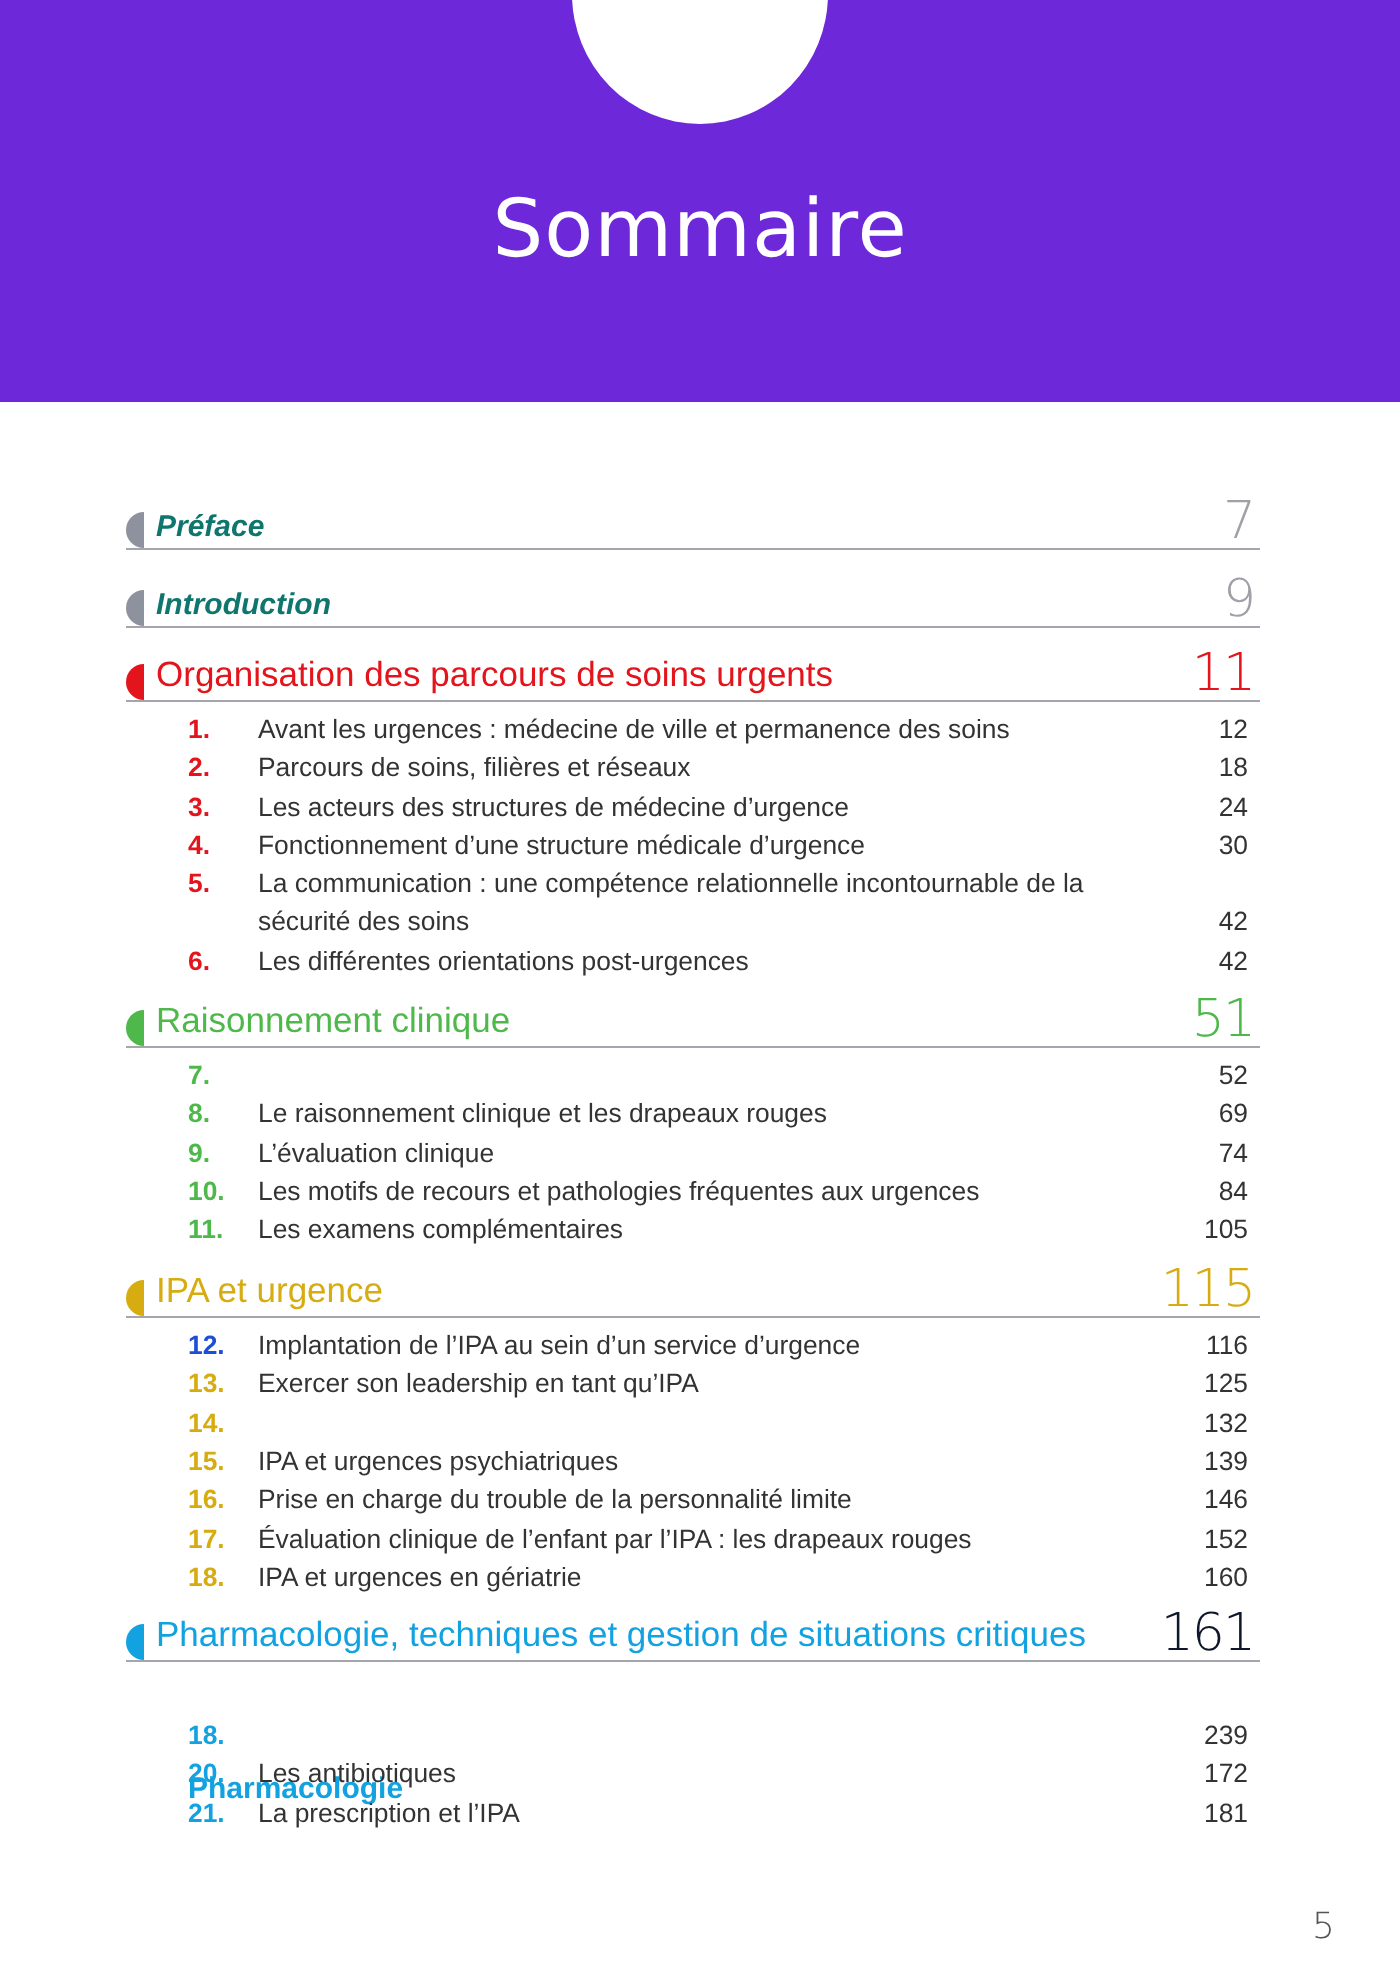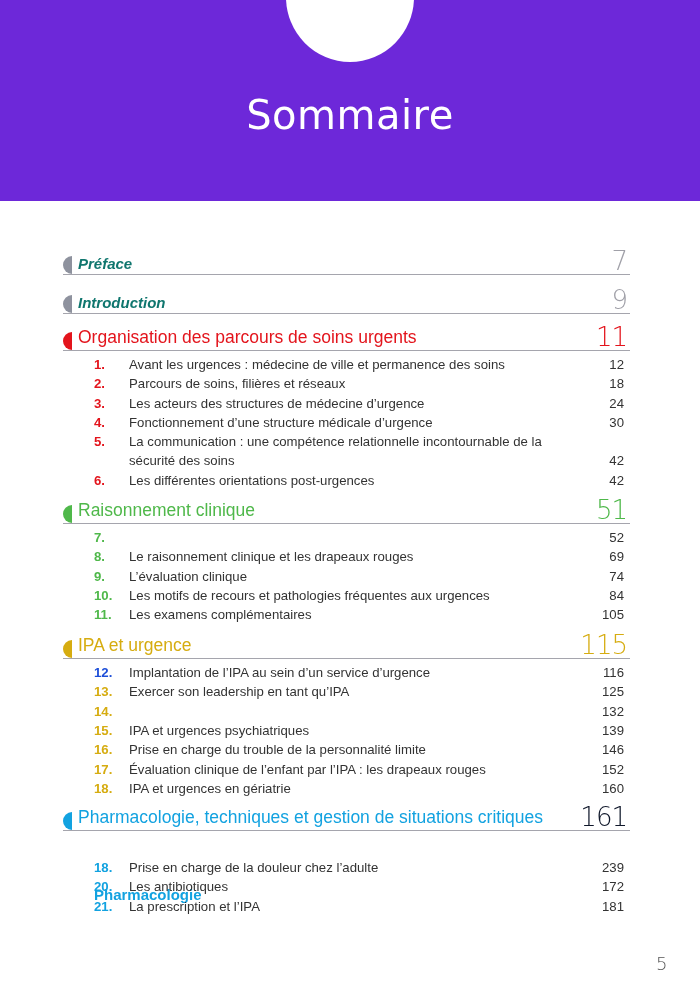--- a/index.html
+++ b/index.html
@@ -195,21 +195,20 @@
 
   <div class="section major" style="top:807px">
     <span class="marker" style="background: rgb(18, 162, 224);"></span>
     <span class="label" style="color: rgb(18, 162, 224);">Pharmacologie, techniques et gestion de situations critiques</span>
     <span class="page" style="color: #0f172a;">161</span>
   </div>
   <div class="subhead" style="color: rgb(18, 162, 224); margin-top: 47px;">Pharmacologie</div>
   <div class="chapters">
       <div class="entry" style="top: 858px; height: 19.3px;">
         <span class="num" style="color: rgb(18, 162, 224);">18.</span>
-        <span class="text">Prise en charge de la douleur chez l’adulte</span>
         <span class="pg">239</span>
       </div>
       <div class="entry" style="top: 877.3px; height: 19.3px;">
         <span class="num" style="color: rgb(18, 162, 224);">20.</span>
         <span class="text">Les antibiotiques</span>
         <span class="pg">172</span>
       </div>
       <div class="entry" style="top: 896.6px; height: 19.3px;">
         <span class="num" style="color: rgb(18, 162, 224);">21.</span>
         <span class="text">La prescription et l’IPA</span>

